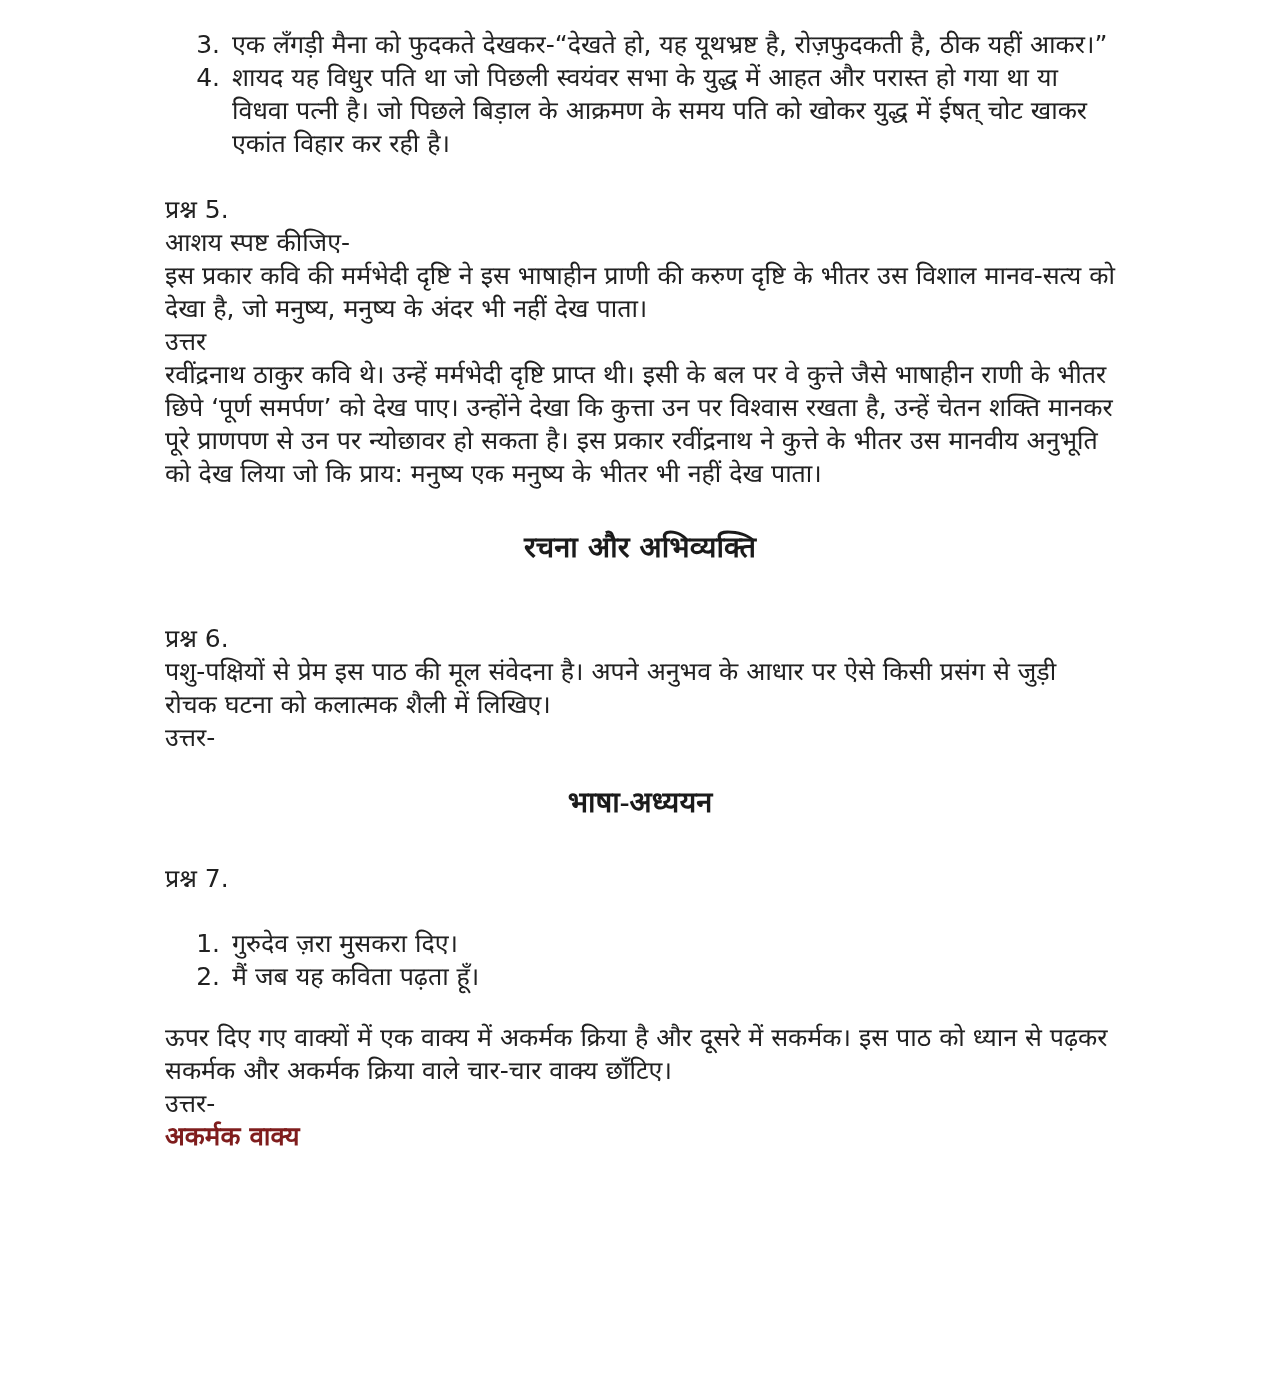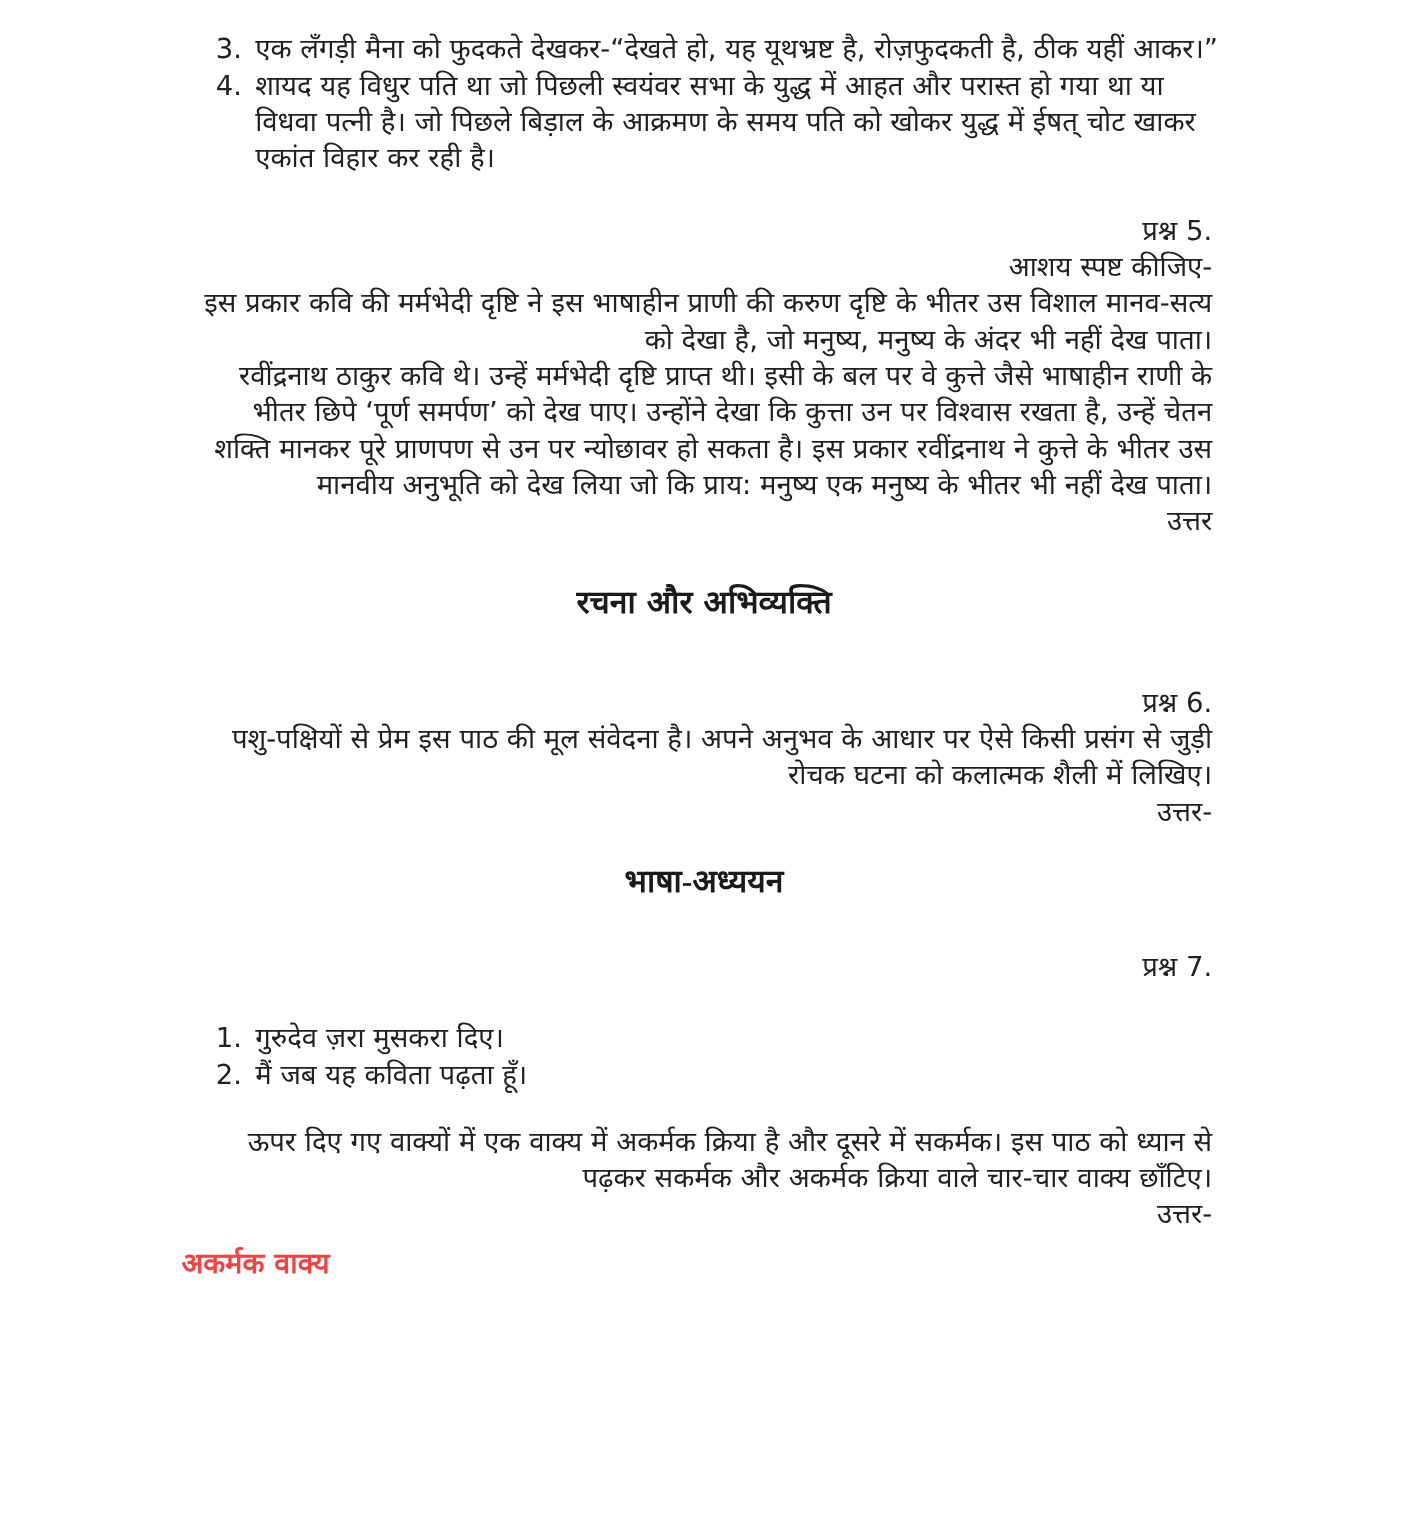--- a/index.html
+++ b/index.html
@@ -32,22 +32,21 @@
   }
   ol.num-list.examples {
     margin-top: 32px;
     margin-bottom: 28px;
   }
   ol.num-list.answers {
     margin-top: 44px;
   }
   
   .qa {
-    margin: 13px;
-    text-align: right;
+    margin: 0;
   }
   .qa > div {
     margin: 0;
   }
   .qa.q5-block {
     margin-top: 33px;
   }
   
   h2.section-heading {
     font-size: 29px;
@@ -58,40 +57,40 @@
     text-align: center;
   }
   h2.section-heading.second {
     margin: 31px 0 43px 0;
     font-family: Liberation Serif, serif;
   }
   h3.answer-heading {
     font-size: 26px;
     line-height: 33px;
     font-weight: bold;
-    color: #ef4444;
+    color: #7f1d1d;
     margin: 0;
   }
 </style>
 </head>
 <body>
 
 <div class="page">
 
   <ol class="num-list intro" start="3">
     <li>एक लँगड़ी मैना को फुदकते देखकर-“देखते हो, यह यूथभ्रष्ट है, रोज़फुदकती है, ठीक यहीं आकर।”</li>
     <li>शायद यह विधुर पति था जो पिछली स्वयंवर सभा के युद्ध में आहत और परास्त हो गया था या विधवा पत्नी है। जो पिछले बिड़ाल के आक्रमण के समय पति को खोकर युद्ध में ईषत् चोट खाकर एकांत विहार कर रही है।</li>
   </ol>
 
   <div class="qa q5-block">
     <div>प्रश्न 5.</div>
     <div>आशय स्पष्ट कीजिए-</div>
     <div>इस प्रकार कवि की मर्मभेदी दृष्टि ने इस भाषाहीन प्राणी की करुण दृष्टि के भीतर उस विशाल मानव-सत्य को देखा है, जो मनुष्य, मनुष्य के अंदर भी नहीं देख पाता।</div>
+    <div>उत्तर</div>
     <div>रवींद्रनाथ ठाकुर कवि थे। उन्हें मर्मभेदी दृष्टि प्राप्त थी। इसी के बल पर वे कुत्ते जैसे भाषाहीन राणी के भीतर छिपे ‘पूर्ण समर्पण’ को देख पाए। उन्होंने देखा कि कुत्ता उन पर विश्वास रखता है, उन्हें चेतन शक्ति मानकर पूरे प्राणपण से उन पर न्योछावर हो सकता है। इस प्रकार रवींद्रनाथ ने कुत्ते के भीतर उस मानवीय अनुभूति को देख लिया जो कि प्राय: मनुष्य एक मनुष्य के भीतर भी नहीं देख पाता।</div>
-    <div>उत्तर</div>
   </div>
 
   <h2 class="section-heading">रचना और अभिव्यक्ति</h2>
 
   <div class="qa">
     <div>प्रश्न 6.</div>
     <div>पशु-पक्षियों से प्रेम इस पाठ की मूल संवेदना है। अपने अनुभव के आधार पर ऐसे किसी प्रसंग से जुड़ी रोचक घटना को कलात्मक शैली में लिखिए।</div>
     <div>उत्तर-</div>
   </div>
 

